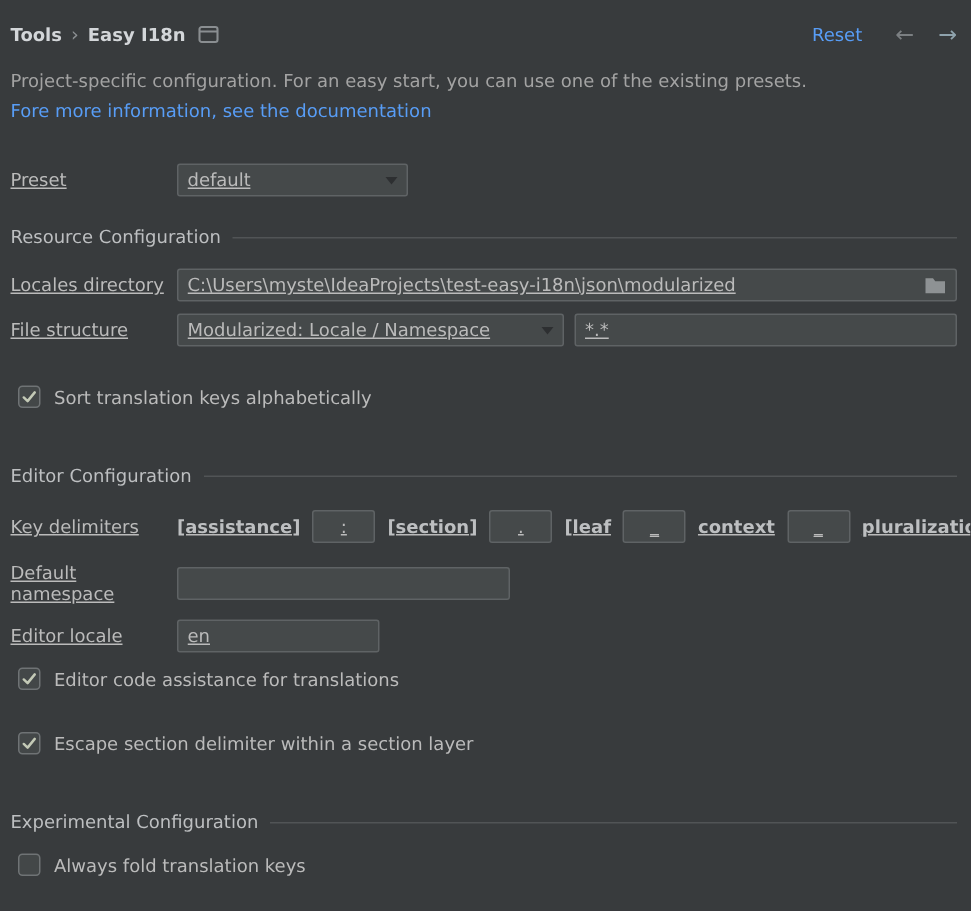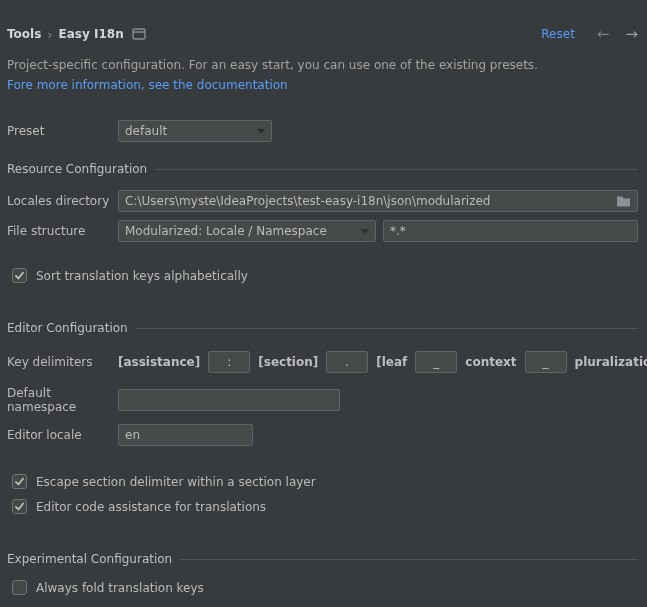--- a/index.html
+++ b/index.html
@@ -1,40 +1,40 @@
 <!DOCTYPE html>
 <html><head>
 <meta charset="utf-8">
 <style>
   html,body { margin:0; padding:0; background:#383b3d; }
   .page {
     width:647px; height:607px; box-sizing:border-box;
     background:#383b3d; color:#bbbbbb;
     font-family:"DejaVu Sans", sans-serif; font-size:12px;
-    padding:23px 9px 0 7px; overflow:hidden; position:relative;
+    padding:12px 9px 0 7px; overflow:hidden; position:relative;
   }
 
   
   .topbar { display:flex; justify-content:space-between; align-items:center; height:22px; }
   .breadcrumb { display:flex; align-items:center; }
   .crumb { font-weight:bold; color:#d3d6d9; cursor:default; }
   .crumb.link-like { cursor:pointer; }
   .chev { color:#8c9093; padding:0 6px; font-size:13px; }
   .topic-icon { margin-left:8px; display:inline-flex; align-items:center; }
   .top-actions { display:flex; align-items:center; }
   .reset-link { color:#589df6; cursor:pointer; margin-right:22px; }
   .nav-arrow { font-size:15px; line-height:1; cursor:pointer; }
   .nav-arrow.back { color:#7b7f82; margin-right:16px; }
   .nav-arrow.forward { color:#8fa3ad; }
 
   .desc { margin-top:13px; color:#a3a3a3; }
   .doc-link { display:inline-block; margin-top:6px; color:#589df6; text-decoration:none; cursor:pointer; }
 
   
-  .row { display:flex; align-items:center; }
+  .row { display:flex; align-items:center;text-decoration:underline; }
   .row-label { width:111px; flex:none; color:#bbbbbb; }
 
   
   .field, .dropdown {
     background:#45494a; border:1px solid #5f6365; border-radius:2px;
     height:22px; box-sizing:border-box; display:flex; align-items:center;
     padding:0 6px; color:#bbbbbb;
   }
   .field input {
     background:transparent; border:none; outline:none; color:#bbbbbb;
@@ -193,38 +193,38 @@
     </div>
   </div>
 
   <div class="row mt-10">
     <span class="row-label">Editor locale</span>
     <div class="field" style="width:135px">
       <input type="text" value="en" style="">
     </div>
   </div>
 
+  <div class="check-row mt-10">
+    <span class="checkbox checked">
+      <svg class="tick" width="11" height="11" viewBox="0 0 12 12">
+        <polyline points="2,6.5 4.8,9.2 10,2.8" fill="none" stroke="#c3c9b6" stroke-width="1.8" stroke-linecap="round" stroke-linejoin="round"></polyline>
+      </svg>
+    </span>
+    <span class="check-label">Editor code assistance for translations</span>
+  </div>
+
   <div class="check-row mt-28" style="margin-top:28px">
     <span class="checkbox checked">
       <svg class="tick" width="11" height="11" viewBox="0 0 12 12">
         <polyline points="2,6.5 4.8,9.2 10,2.8" fill="none" stroke="#c3c9b6" stroke-width="1.8" stroke-linecap="round" stroke-linejoin="round"></polyline>
       </svg>
     </span>
     <span class="check-label">Escape section delimiter within a section layer</span>
   </div>
 
-  <div class="check-row mt-10">
-    <span class="checkbox checked">
-      <svg class="tick" width="11" height="11" viewBox="0 0 12 12">
-        <polyline points="2,6.5 4.8,9.2 10,2.8" fill="none" stroke="#c3c9b6" stroke-width="1.8" stroke-linecap="round" stroke-linejoin="round"></polyline>
-      </svg>
-    </span>
-    <span class="check-label">Editor code assistance for translations</span>
-  </div>
-
   
   <div class="section-header mt-38">
     <span class="section-title">Experimental Configuration</span>
     <span class="section-line"></span>
   </div>
 
   <div class="check-row mt-14">
     <span class="checkbox">
       
     </span>

